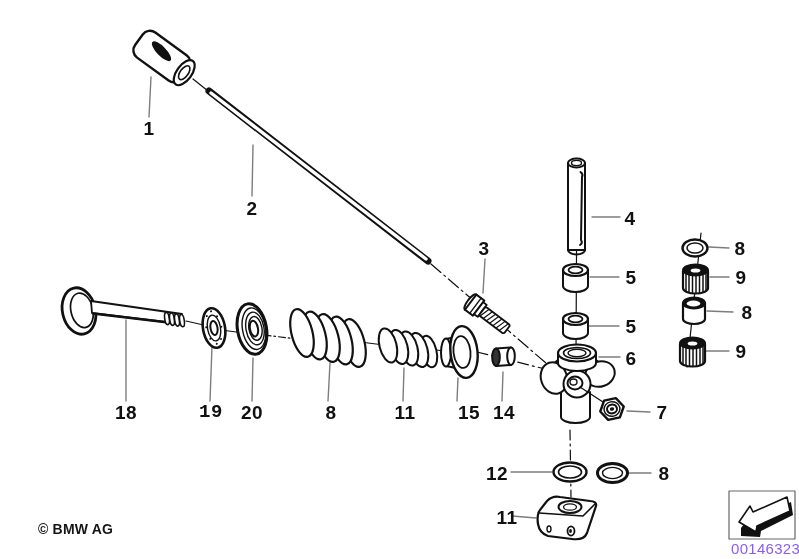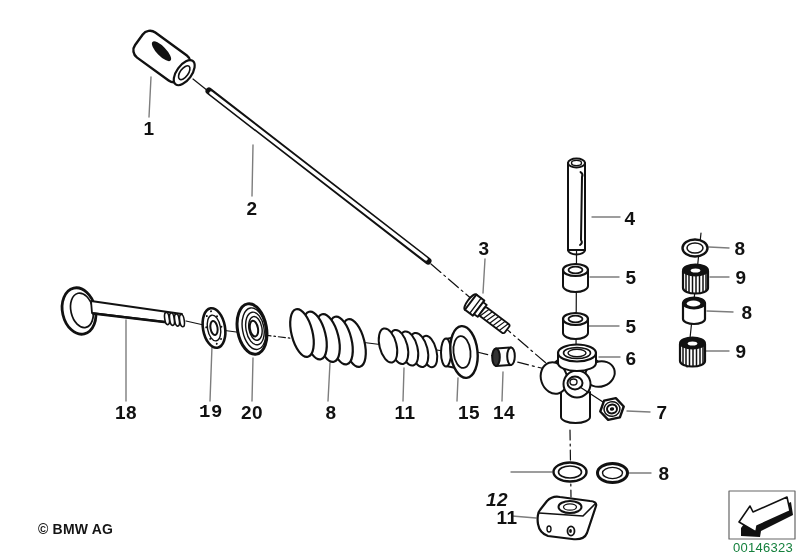--- a/index.html
+++ b/index.html
@@ -14,21 +14,21 @@
     font-family:"Liberation Sans", sans-serif;
     font-size:19px;font-weight:bold;color:#111;line-height:1;letter-spacing:0.5px;
     white-space:nowrap;
   }
   .copyright{
     position:absolute;left:38px;top:521px;
     font-size:14px;font-weight:bold;color:#151515;letter-spacing:0.2px;text-align:center;
   }
   .image-number{
     position:absolute;left:731px;top:540px;width:64px;text-align:center;
-    font-size:13px;font-weight:normal;color:#15803d;letter-spacing:0.3px;
+    font-size:15px;font-weight:normal;color:#8b5cf6;letter-spacing:0.3px;
   }
 </style>
 </head>
 <body>
 
 <div class="stage">
 
 <svg width="799" height="559" viewBox="0 0 799 559">
   <g fill="none" stroke="#111" stroke-width="2" stroke-linecap="round" stroke-linejoin="round">
 
@@ -292,21 +292,21 @@
       <div class="callout" style="left: 484px; top: 248px;">3</div>
       <div class="callout" style="left: 630px; top: 218px;">4</div>
       <div class="callout" style="left: 631px; top: 277px;">5</div>
       <div class="callout" style="left: 631px; top: 326px;">5</div>
       <div class="callout" style="left: 631px; top: 358px;">6</div>
       <div class="callout" style="left: 662px; top: 412px;">7</div>
       <div class="callout" style="left: 740px; top: 248px;">8</div>
       <div class="callout" style="left: 741px; top: 277px;">9</div>
       <div class="callout" style="left: 747px; top: 312px;">8</div>
       <div class="callout" style="left: 741px; top: 351px;">9</div>
-      <div class="callout" style="left: 497px; top: 499px; font-style: italic;">12</div>
+      <div class="callout" style="left: 497px; top: 473px;">12</div>
       <div class="callout" style="left: 664px; top: 473px;">8</div>
       <div class="callout" style="left: 507px; top: 517px;">11</div>
       <div class="callout" style="left: 126px; top: 412px;">18</div>
       <div class="callout" style="left: 211px; top: 412px; font-family: Liberation Mono, monospace;">19</div>
       <div class="callout" style="left: 252px; top: 412px;">20</div>
       <div class="callout" style="left: 331px; top: 412px;">8</div>
       <div class="callout" style="left: 405px; top: 412px;">11</div>
       <div class="callout" style="left: 457px; top: 412px; margin-left: 12px;">15</div>
       <div class="callout" style="left: 504px; top: 412px;">14</div>
     </div>

